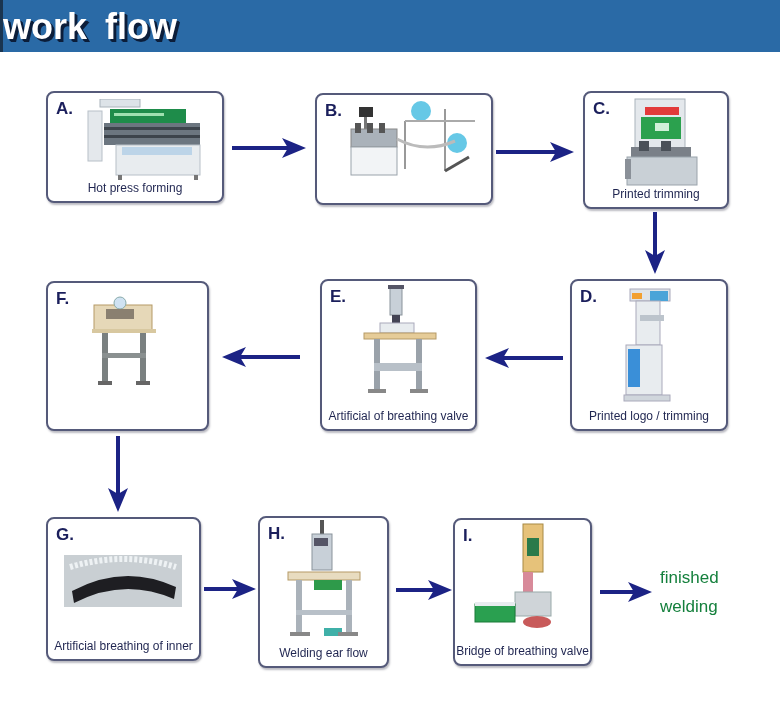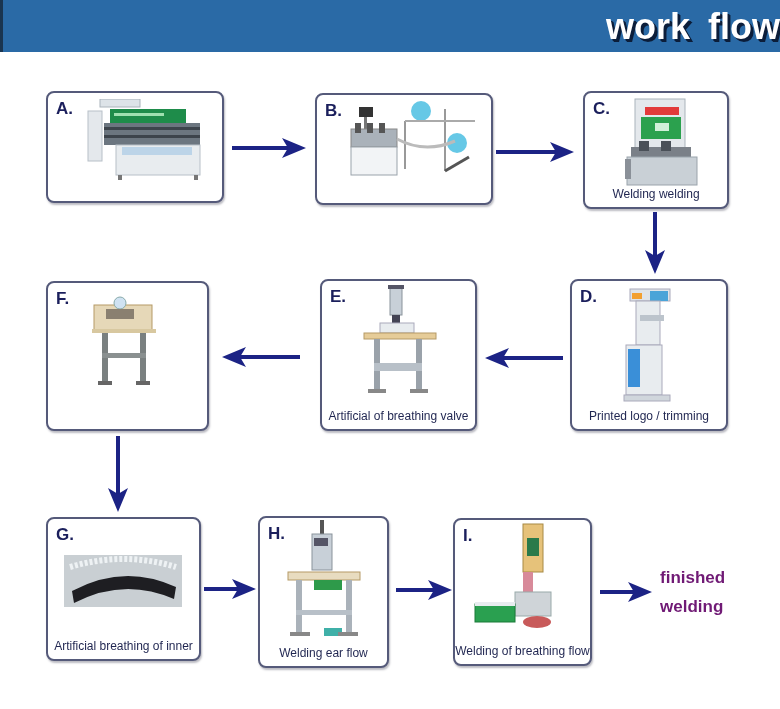--- a/index.html
+++ b/index.html
@@ -1,24 +1,24 @@
 <!DOCTYPE html>
 <html><head>
 <meta charset="utf-8">
 <style>
   html, body { margin:0; padding:0; }
   body { width:780px; height:709px; background:#ffffff; position:relative; overflow:hidden; font-family:"Liberation Sans", sans-serif; }
   .banner { position:absolute; left:0; top:0; width:780px; height:52px; background:#2a6aa6; border-left:3px solid #1a3550; box-sizing:border-box; }
-  .banner-title { position:absolute; left:0; right:0; top:6px; text-align:right; font-family:"Liberation Sans", sans-serif; font-weight:bold; font-size:36px; color:#ffffff; letter-spacing:0px; text-shadow:2px 2px 0 #0c1e3a, 3px 3px 0 #0c1e3a; word-spacing:8px; }
+  .banner-title { position:absolute; left:0; right:0; top:6px; text-align:left; font-family:"Liberation Sans", sans-serif; font-weight:bold; font-size:36px; color:#ffffff; letter-spacing:0px; text-shadow:2px 2px 0 #0c1e3a, 3px 3px 0 #0c1e3a; word-spacing:8px; }
   .step { position:absolute; border:2px solid #555a7a; border-radius:8px; background:#ffffff; box-sizing:border-box; box-shadow:1px 2px 2px rgba(60,60,80,0.35); }
   .step-letter { position:absolute; left:8px; top:6px; font-weight:bold; font-size:17px; color:#1b1f5c; }
   .step-caption { position:absolute; left:0; right:0; bottom:6px; text-align:center; font-size:12px; color:#1f2550; white-space:nowrap; }
   .step-image { position:absolute; }
   .arrow { position:absolute; }
-  .finished { position:absolute; left:660px; top:563px; font-weight:bold; font-size:17px; color:#701a75; line-height:29px; }
+  .finished { position:absolute; left:660px; top:563px; font-weight:normal; font-size:17px; color:#15803d; line-height:29px; }
 </style>
 </head>
 <body>
 
 <div class="banner">
   <div class="banner-title">work  flow</div>
 </div>
 
 <div class="step" style="left:46px;top:91px;width:178px;height:112px;">
   <span class="step-letter">A.</span>
@@ -28,20 +28,21 @@
     <rect x="32" y="10" width="76" height="14" fill="#1e8c4a"></rect>
     <rect x="36" y="14" width="50" height="3" fill="#9fe0b0"></rect>
     <rect x="26" y="24" width="96" height="22" fill="#6c7680"></rect>
     <rect x="26" y="28" width="96" height="3" fill="#3d444c"></rect>
     <rect x="26" y="36" width="96" height="3" fill="#3d444c"></rect>
     <rect x="38" y="46" width="84" height="30" fill="#e8ecef" stroke="#b8c0c8"></rect>
     <rect x="44" y="48" width="70" height="8" fill="#bcd4e8"></rect>
     <rect x="40" y="76" width="4" height="5" fill="#777"></rect>
     <rect x="116" y="76" width="4" height="5" fill="#777"></rect>
   </svg>
+  <div class="step-caption">Hot press forming</div>
 </div>
 
 <div class="step" style="left:315px;top:93px;width:178px;height:112px;">
   <span class="step-letter">B.</span>
   <svg class="step-image" style="left:28px;top:4px;" width="140" height="84" viewBox="0 0 140 84">
     <rect x="14" y="8" width="14" height="10" fill="#333"></rect>
     <rect x="19" y="18" width="3" height="12" fill="#777"></rect>
     <rect x="6" y="30" width="46" height="18" fill="#aab2ba" stroke="#888"></rect>
     <rect x="10" y="24" width="6" height="10" fill="#555"></rect>
     <rect x="22" y="24" width="6" height="10" fill="#555"></rect>
@@ -63,21 +64,21 @@
     <rect x="10" y="2" width="50" height="50" fill="#e4e8ec" stroke="#aab3bb"></rect>
     <rect x="20" y="10" width="34" height="8" fill="#e23a3a"></rect>
     <rect x="16" y="20" width="40" height="22" fill="#2ba14e"></rect>
     <rect x="30" y="26" width="14" height="8" fill="#d0f0d8"></rect>
     <rect x="6" y="50" width="60" height="12" fill="#7a8088"></rect>
     <rect x="14" y="44" width="10" height="10" fill="#4a5058"></rect>
     <rect x="36" y="44" width="10" height="10" fill="#4a5058"></rect>
     <rect x="2" y="60" width="70" height="28" fill="#c9d0d6" stroke="#9aa3ab"></rect>
     <rect x="0" y="62" width="6" height="20" fill="#8a9098"></rect>
   </svg>
-  <div class="step-caption">Welding welding</div>
+  <div class="step-caption">Printed trimming</div>
 </div>
 
 <div class="step" style="left:570px;top:279px;width:158px;height:152px;">
   <span class="step-letter">D.</span>
   <svg class="step-image" style="left:50px;top:4px;" width="60" height="118" viewBox="0 0 60 118">
     <rect x="8" y="4" width="40" height="12" fill="#dfe4e8" stroke="#aab"></rect>
     <rect x="28" y="6" width="18" height="10" fill="#4aa4d8"></rect>
     <rect x="10" y="8" width="10" height="6" fill="#f2a030"></rect>
     <rect x="14" y="16" width="24" height="44" fill="#e8ecef" stroke="#aab"></rect>
     <rect x="18" y="30" width="24" height="6" fill="#bcc4cc"></rect>
@@ -152,21 +153,21 @@
   <span class="step-letter">I.</span>
   <svg class="step-image" style="left:16px;top:2px;" width="110" height="114" viewBox="0 0 110 114">
     <rect x="52" y="2" width="20" height="48" fill="#e6c27a" stroke="#a88a44"></rect>
     <rect x="56" y="16" width="12" height="18" fill="#2a7a4a"></rect>
     <rect x="52" y="50" width="10" height="20" fill="#d88a9a"></rect>
     <rect x="44" y="70" width="36" height="24" fill="#cfd4d8" stroke="#9aa"></rect>
     <rect x="4" y="82" width="40" height="18" fill="#2aa050" stroke="#1a7a38"></rect>
     <rect x="4" y="80" width="40" height="4" fill="#e8ecef"></rect>
     <ellipse cx="66" cy="100" rx="14" ry="6" fill="#c85a5a"></ellipse>
   </svg>
-  <div class="step-caption">Welding of breathing flow</div>
+  <div class="step-caption">Bridge of breathing valve</div>
 </div>
 
 <svg class="arrow" style="left:232px;top:138px;" width="74" height="20" viewBox="0 0 74 20">
   <line x1="0" y1="10" x2="58" y2="10" stroke="#1c2385" stroke-width="4"></line>
   <path d="M50 0 L74 10 L50 20 L56 10 Z" fill="#1c2385"></path>
 </svg>
 <svg class="arrow" style="left:496px;top:142px;" width="78" height="20" viewBox="0 0 78 20">
   <line x1="0" y1="10" x2="62" y2="10" stroke="#1c2385" stroke-width="4"></line>
   <path d="M54 0 L78 10 L54 20 L60 10 Z" fill="#1c2385"></path>
 </svg>

